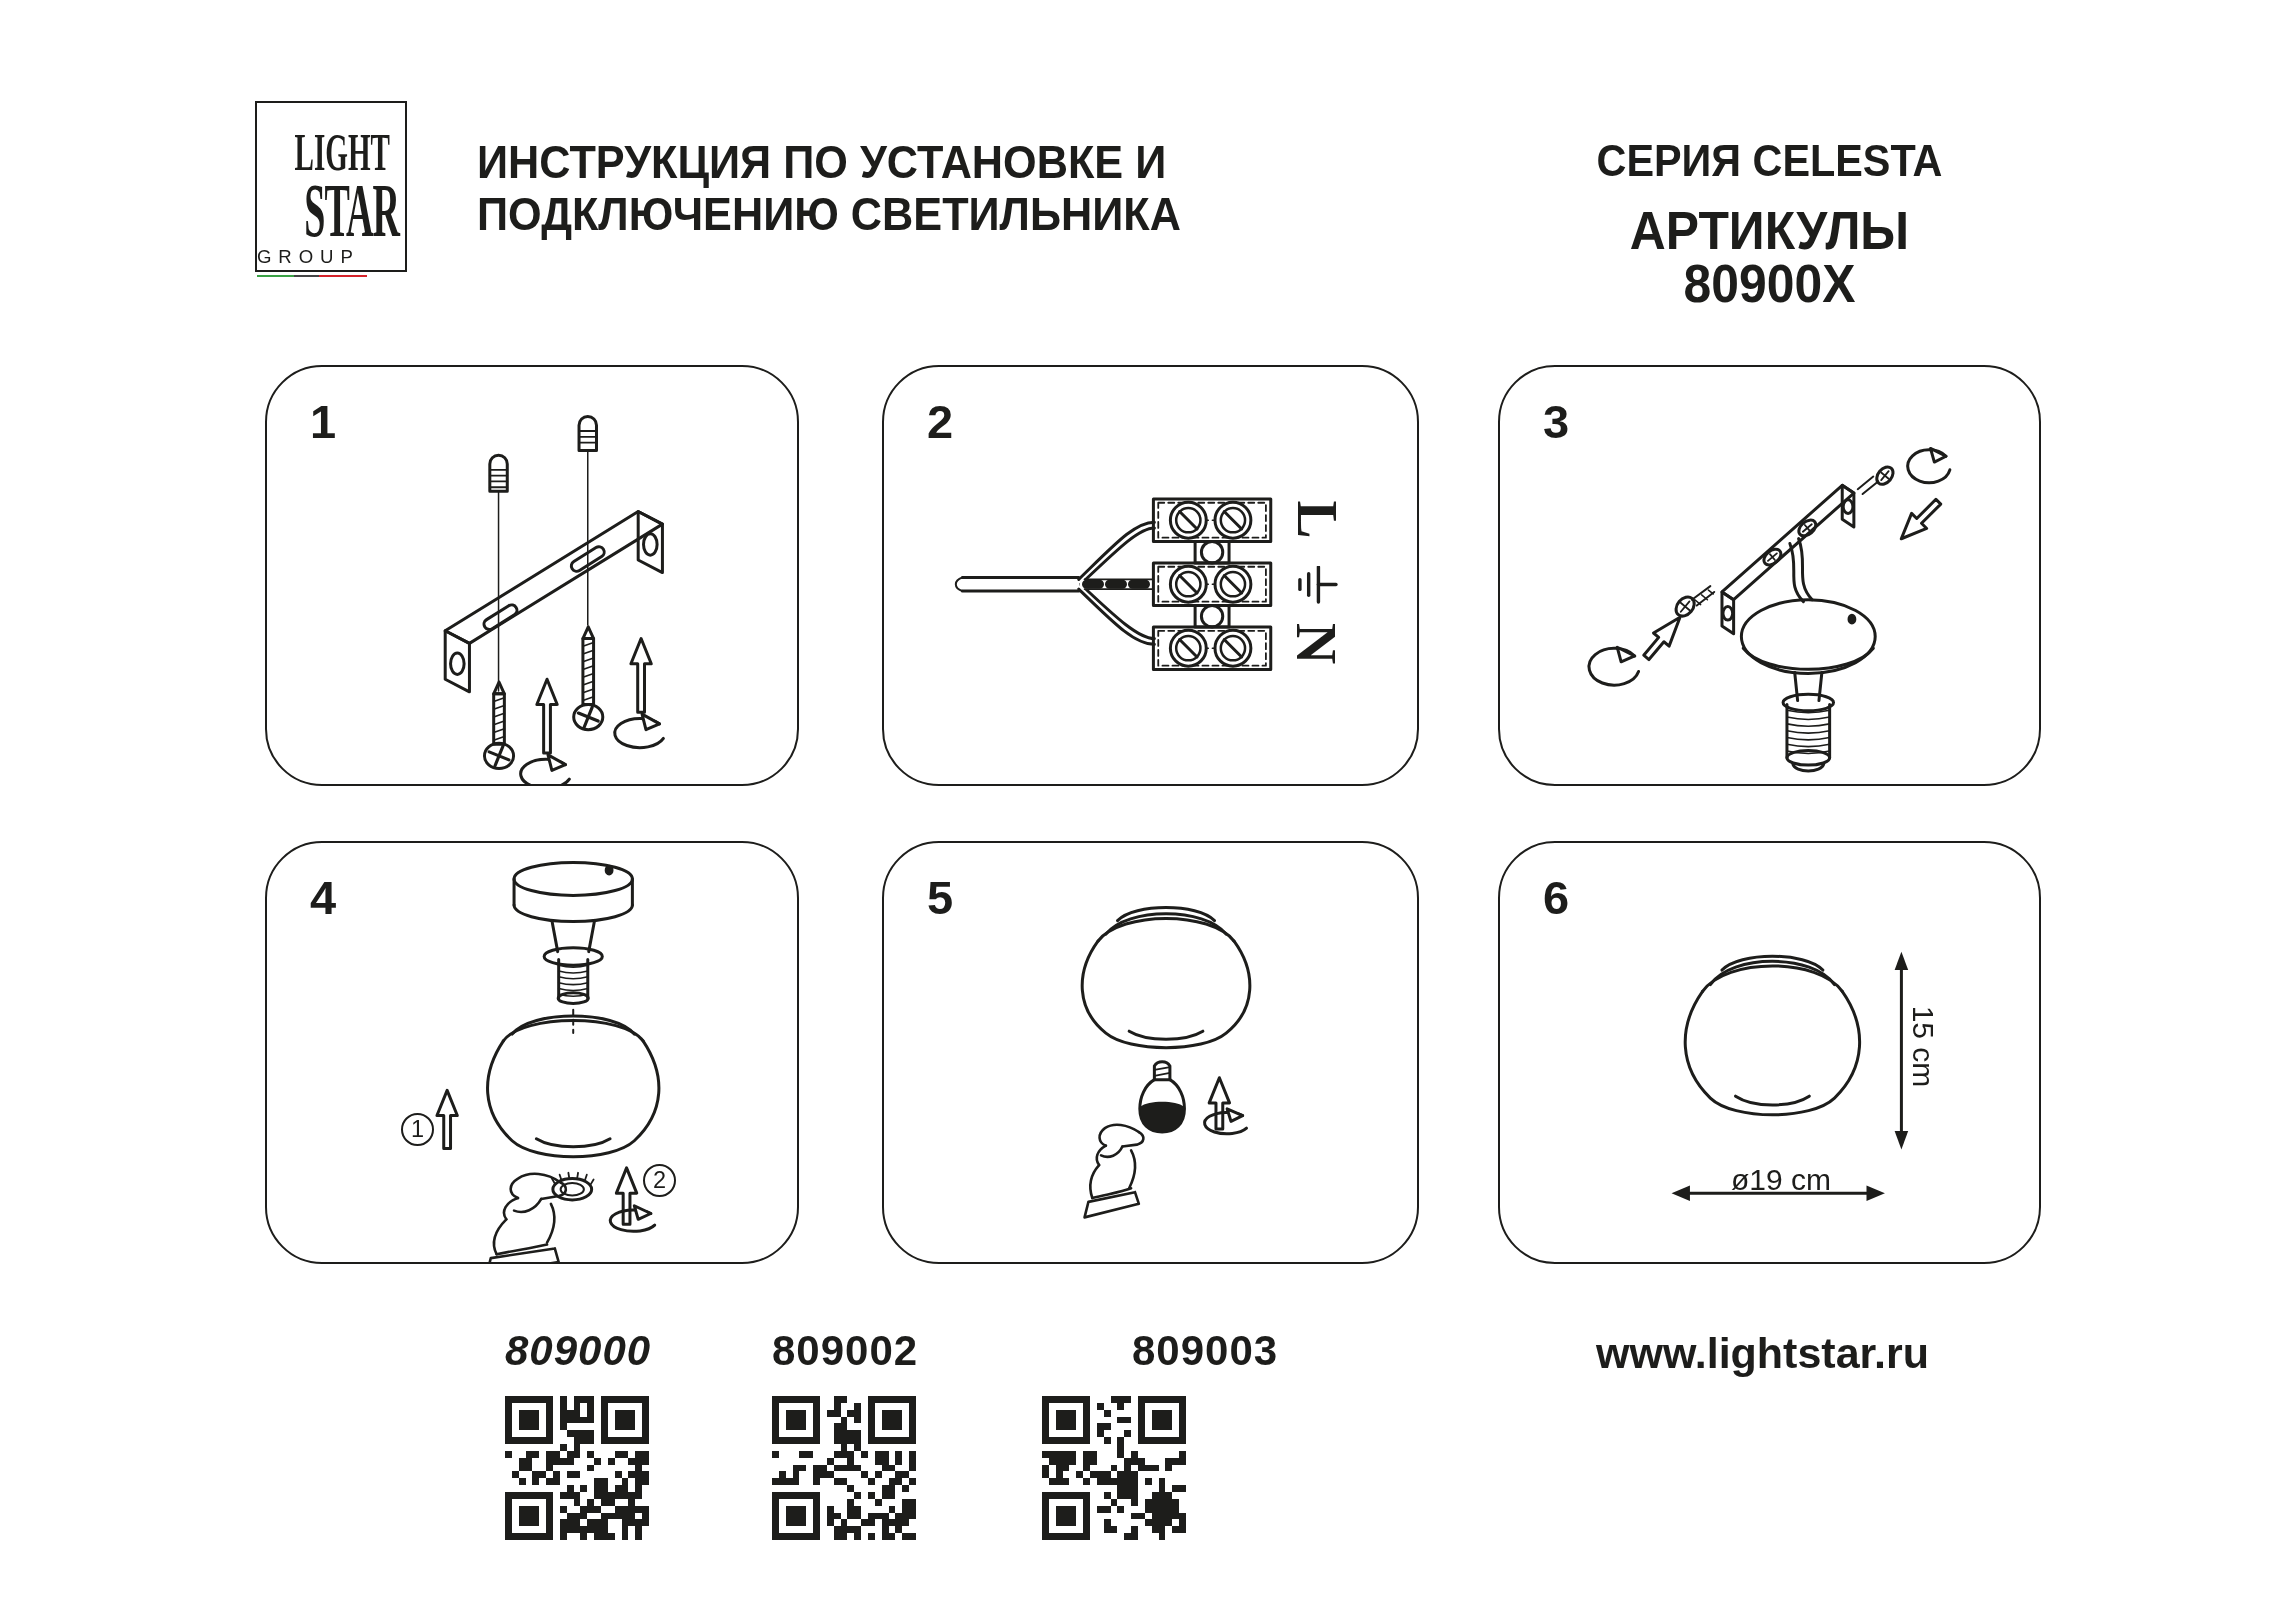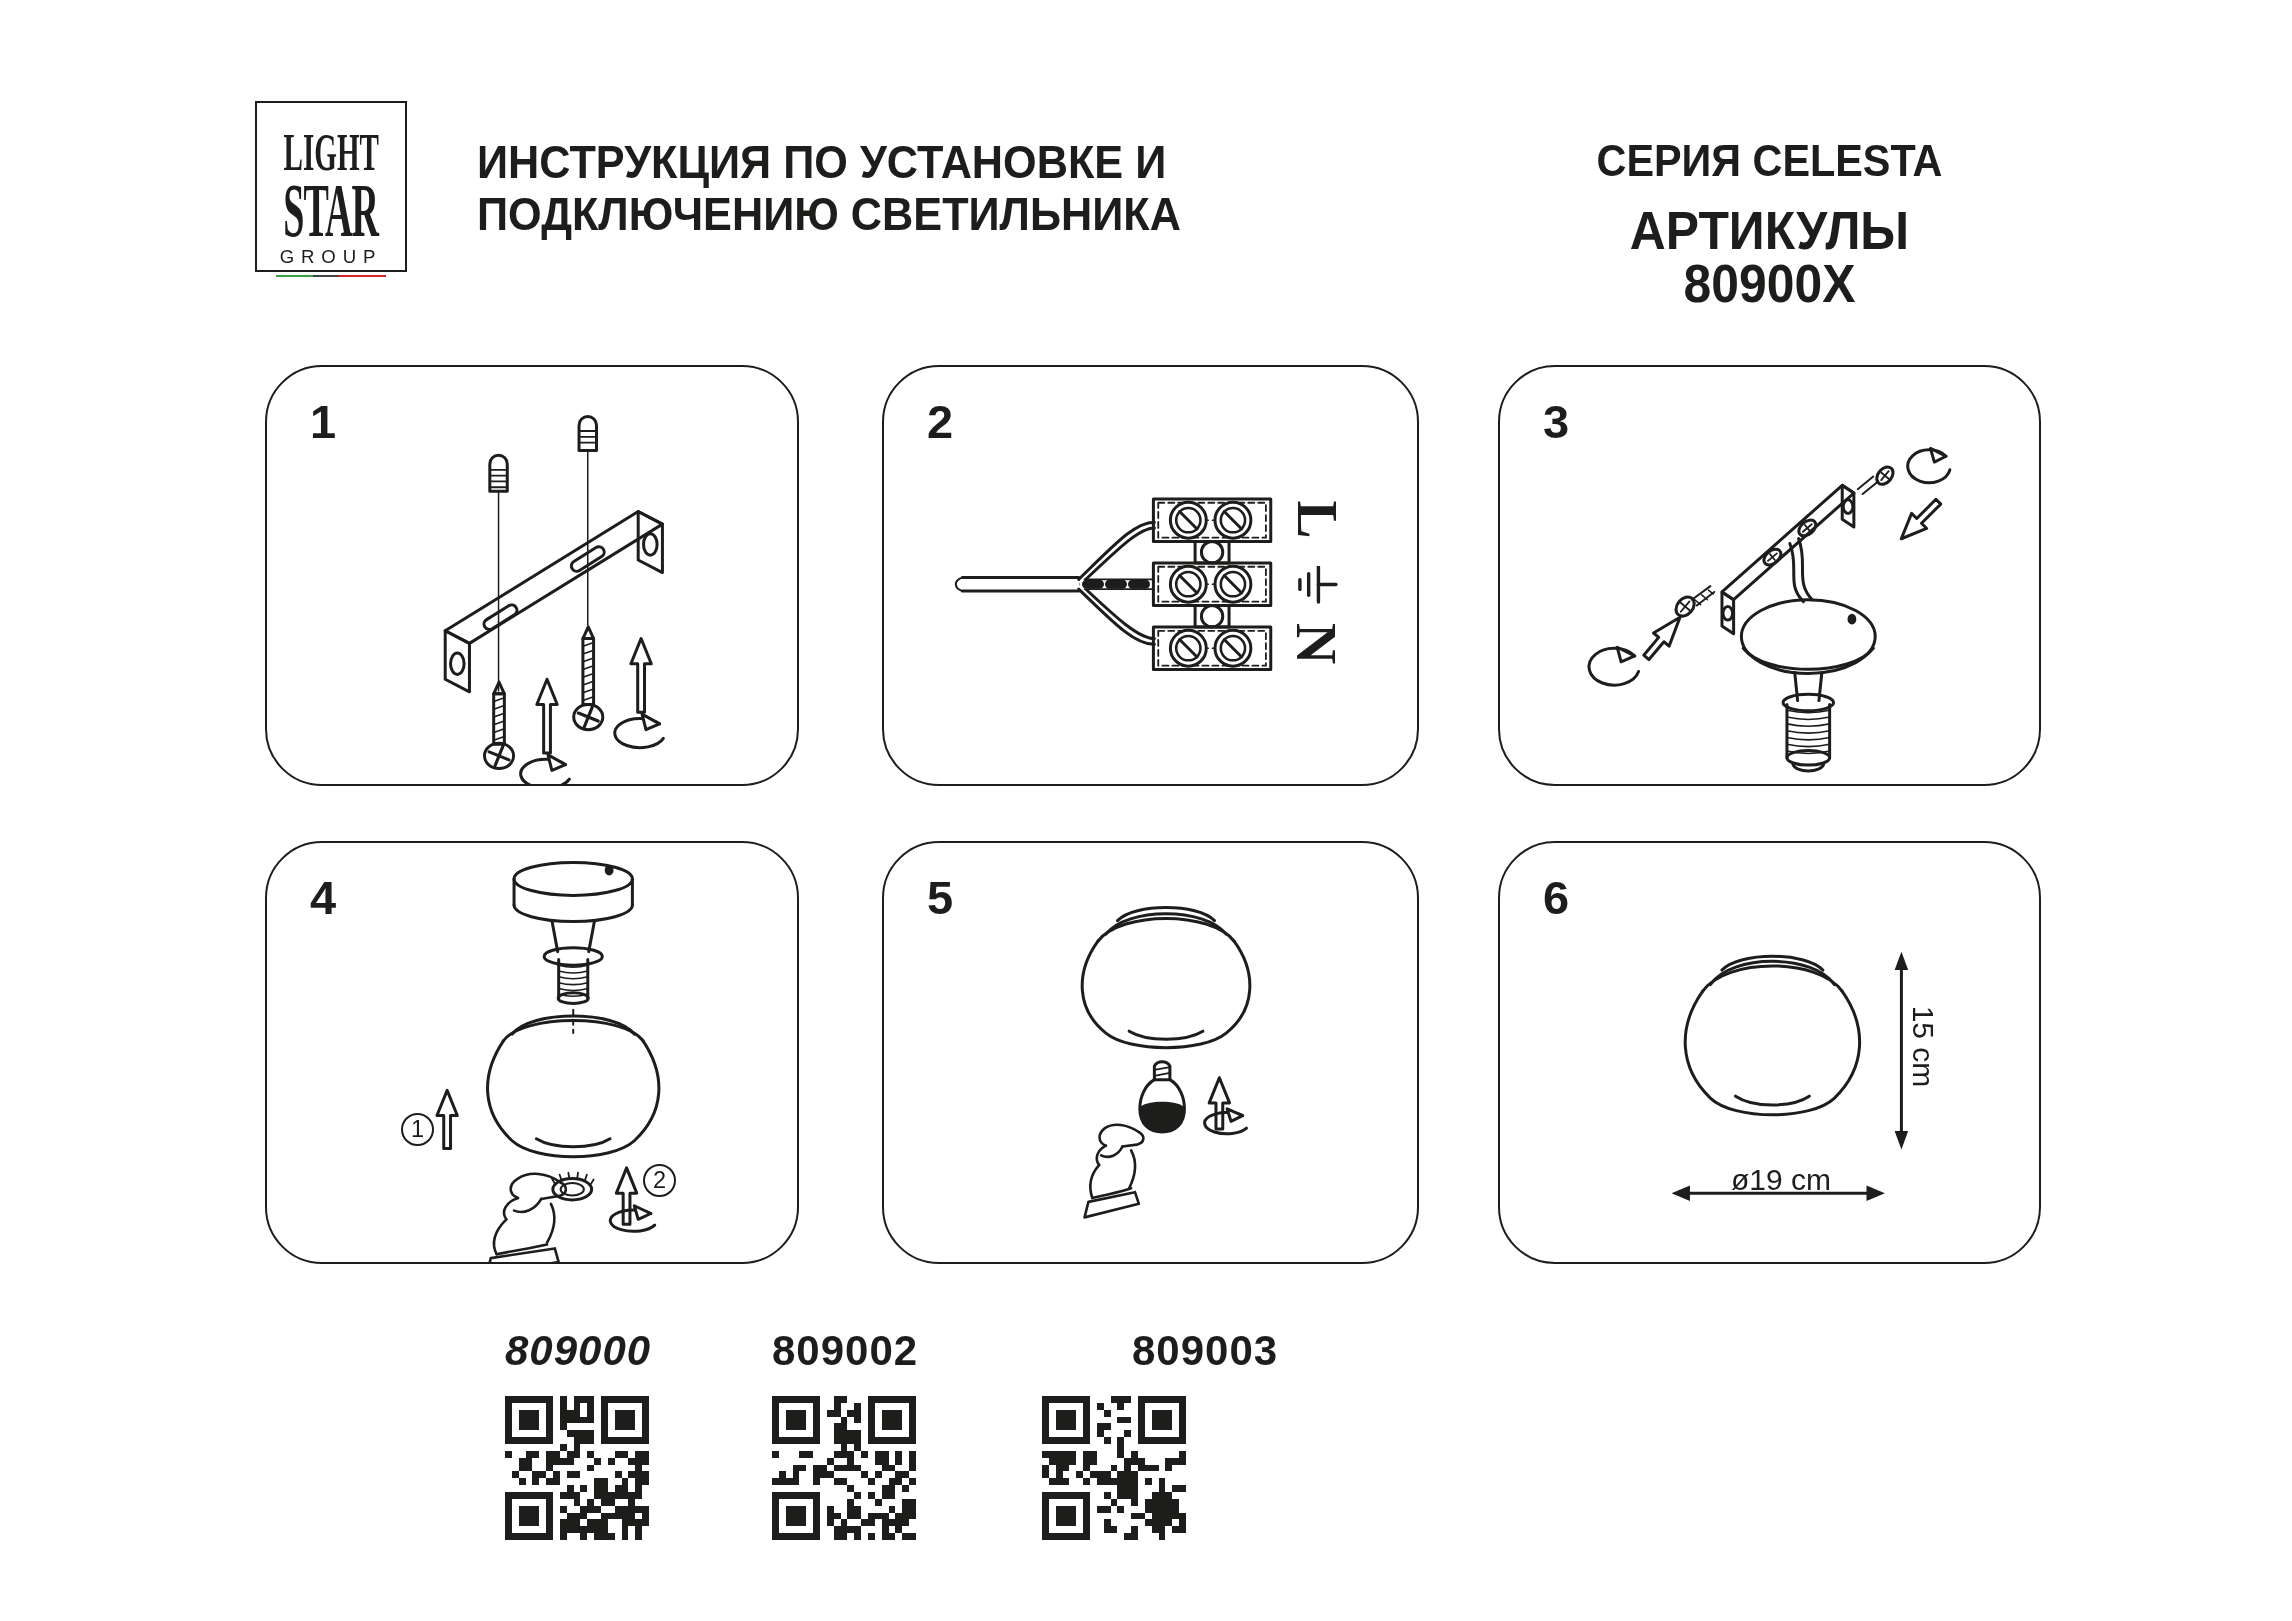--- a/index.html
+++ b/index.html
@@ -1,21 +1,21 @@
 <!DOCTYPE html>
 <html><head>
 <meta charset="utf-8">
 <style>
   html,body{margin:0;padding:0;background:#ffffff;}
   .page{position:relative;width:2293px;height:1621px;background:#fff;overflow:hidden;
         font-family:"Liberation Sans",sans-serif;color:#1d1d1b;}
   
   .logo-box{position:absolute;left:255px;top:101px;width:152px;height:171px;
             border:2px solid #1d1d1b;background:#fff;display:flex;flex-direction:column;
-            align-items:center;box-sizing:border-box;}
+            align-items:flex-start;box-sizing:border-box;}
   .logo-light{font-family:"Liberation Serif",serif;font-weight:700;font-size:52px;line-height:1;
               margin-top:23.5px;transform:scaleX(0.56);transform-origin:center;}
   .logo-star{font-family:"Liberation Serif",serif;font-weight:700;font-size:76px;line-height:0.82;
              letter-spacing:-2px;transform:scaleX(0.50);transform-origin:center;}
   .logo-group{font-size:18.6px;letter-spacing:6.9px;margin-top:6.9px;margin-left:0;line-height:1;}
   .logo-flag{display:flex;margin-top:8.8px;height:8.8px;width:110px;}
   .flag-green{flex:0 0 37px;}
   .flag-white{flex:0 0 24.5px;background:#fff;border-top:1.5px solid #444;border-bottom:1.5px solid #444;box-sizing:border-box;}
   .flag-red{flex:0 0 48px;}
   .doc-title{position:absolute;left:477px;top:136px;font-weight:700;font-size:47px;line-height:52px;
@@ -763,15 +763,16 @@
       <rect x="70" y="133" width="7" height="7" fill="#1d1d1b"></rect>
       <rect x="91" y="133" width="7" height="7" fill="#1d1d1b"></rect>
       <rect x="112" y="133" width="7" height="7" fill="#1d1d1b"></rect>
       <rect x="119" y="133" width="7" height="7" fill="#1d1d1b"></rect>
       <rect x="133" y="133" width="7" height="7" fill="#1d1d1b"></rect>
       <rect x="140" y="133" width="7" height="7" fill="#1d1d1b"></rect>
       <rect x="84" y="140" width="7" height="7" fill="#1d1d1b"></rect>
       <rect x="91" y="140" width="7" height="7" fill="#1d1d1b"></rect>
       <rect x="119" y="140" width="7" height="7" fill="#1d1d1b"></rect>
     </svg>
+  <span class="website">www.lightstar.ru</span>
 
 </div>
 
 
 </body></html>

